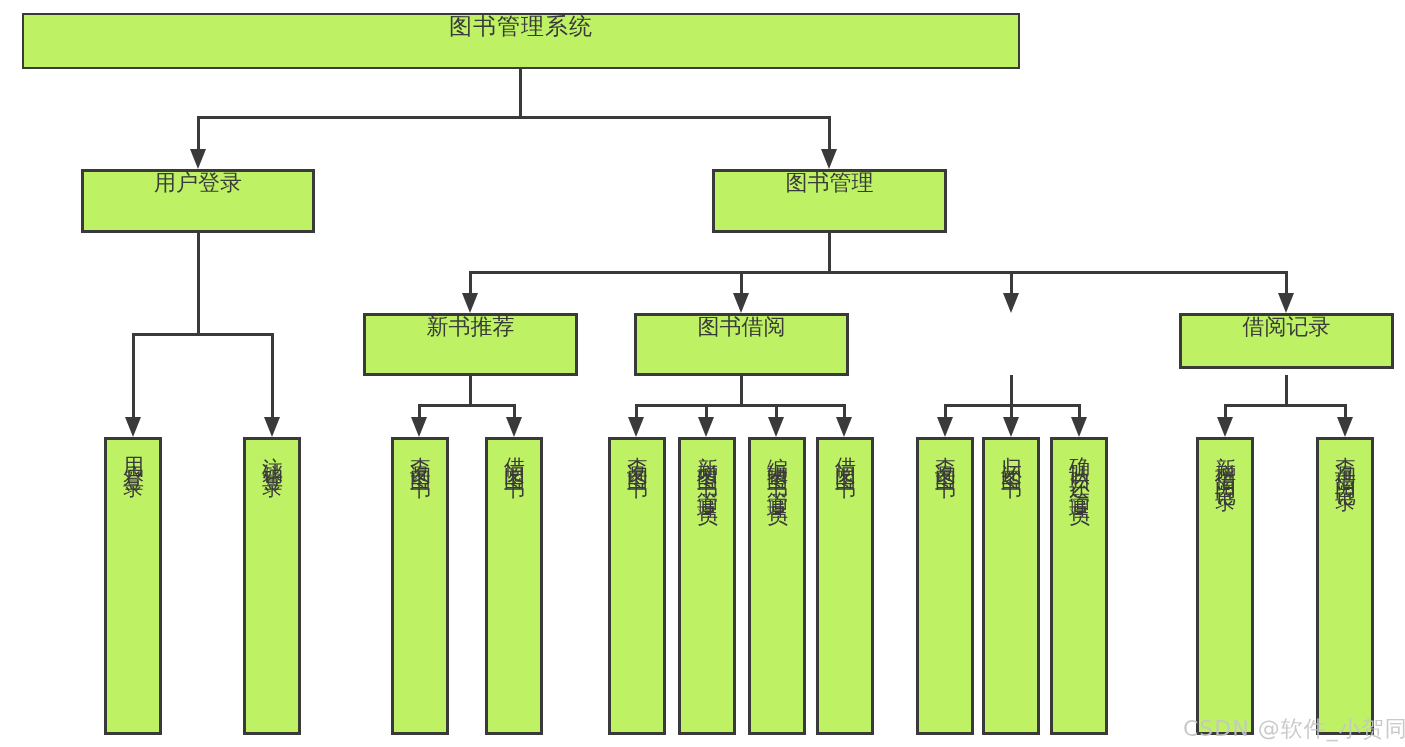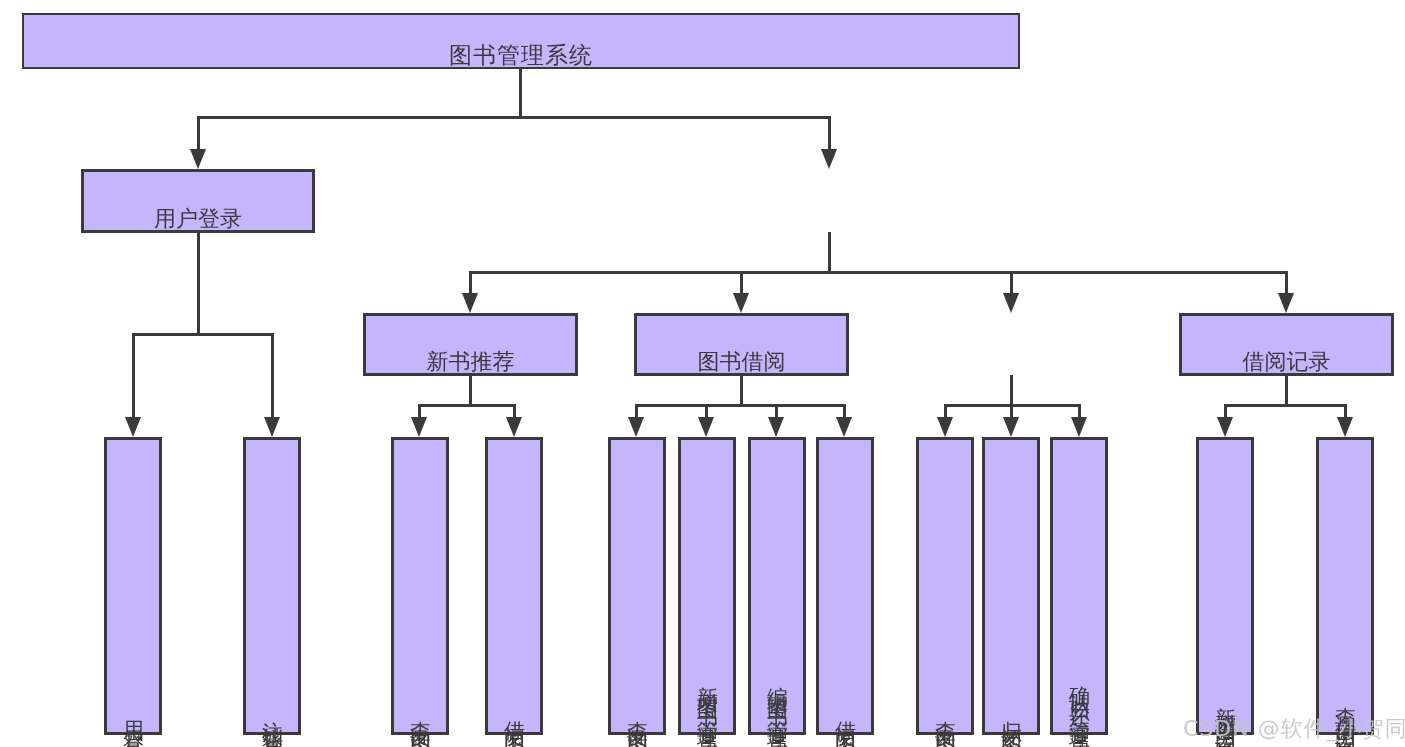--- a/index.html
+++ b/index.html
@@ -2,23 +2,23 @@
 <html><head>
 <meta charset="utf-8">
 <style>
   html,body { margin:0; padding:0; background:#ffffff; }
   .canvas {
     position:relative; width:1405px; height:747px; background:#ffffff;
     font-family:"DejaVu Sans","Liberation Sans",sans-serif; overflow:hidden;
     --line:#3a3a3a; --text:#3a3a3a; --wm:#c6c6c6;
   }
   .box {
-    position:absolute; box-sizing:border-box; background:#c4b5fd;
+    position:absolute; box-sizing:border-box; background:#bef264;
     border:3px solid var(--line); color:var(--text);
-    display:flex; align-items:flex-end; justify-content:center;
+    display:flex; align-items:flex-start; justify-content:center;
     font-size:22px; line-height:1; white-space:nowrap;
   }
   .box.root { border-width:2px; font-size:23px; letter-spacing:1px; }
   .vbox span.vtxt {
     writing-mode:vertical-rl; text-orientation:mixed;
     font-size:21px; letter-spacing:7px; line-height:1; white-space:pre;
   }
   .hline,.vline { position:absolute; background:var(--line); }
   .hline { height:3px; }
   .vline { width:3px; }
@@ -44,20 +44,23 @@
   <div class="vline" style="left:519px;top:68px;height:51px;"></div>
   <div class="hline" style="left:197px;top:116px;width:634px;"></div>
   <div class="vline" style="left:197px;top:116px;height:35px;"></div>
   <div class="arrowhead" style="left:190px;top:149px;"></div>
   <div class="vline" style="left:828px;top:116px;height:35px;"></div>
   <div class="arrowhead" style="left:821px;top:149px;"></div>
 
   <div class="box" style="left:81px;top:169px;width:234px;height:64px;">
     <span>用户登录</span>
   </div>
+  <div class="box" style="left:712px;top:169px;width:235px;height:64px;">
+    <span>图书管理</span>
+  </div>
 
   <div class="vline" style="left:197px;top:232px;height:104px;"></div>
   <div class="hline" style="left:132px;top:333px;width:142px;"></div>
   <div class="vline" style="left:132px;top:333px;height:86px;"></div>
   <div class="arrowhead" style="left:125px;top:417px;"></div>
   <div class="vline" style="left:271px;top:333px;height:86px;"></div>
   <div class="arrowhead" style="left:264px;top:417px;"></div>
 
   <div class="vline" style="left:828px;top:232px;height:42px;"></div>
   <div class="hline" style="left:469px;top:271px;width:819px;"></div>
@@ -69,21 +72,21 @@
   <div class="arrowhead" style="left:1003px;top:293px;"></div>
   <div class="vline" style="left:1285px;top:271px;height:24px;"></div>
   <div class="arrowhead" style="left:1278px;top:293px;"></div>
 
   <div class="box" style="left:363px;top:313px;width:215px;height:63px;">
     <span>新书推荐</span>
   </div>
   <div class="box" style="left:634px;top:313px;width:215px;height:63px;">
     <span>图书借阅</span>
   </div>
-  <div class="box" style="left:1179px;top:313px;width:215px;height:63px;">
+  <div class="box" style="left:1179px;top:313px;width:215px;height:56px;">
     <span>借阅记录</span>
   </div>
 
   <div class="vline" style="left:469px;top:375px;height:32px;"></div>
   <div class="hline" style="left:418px;top:404px;width:98px;"></div>
   <div class="vline" style="left:418px;top:404px;height:15px;"></div>
   <div class="arrowhead" style="left:411px;top:417px;"></div>
   <div class="vline" style="left:513px;top:404px;height:15px;"></div>
   <div class="arrowhead" style="left:506px;top:417px;"></div>
 

